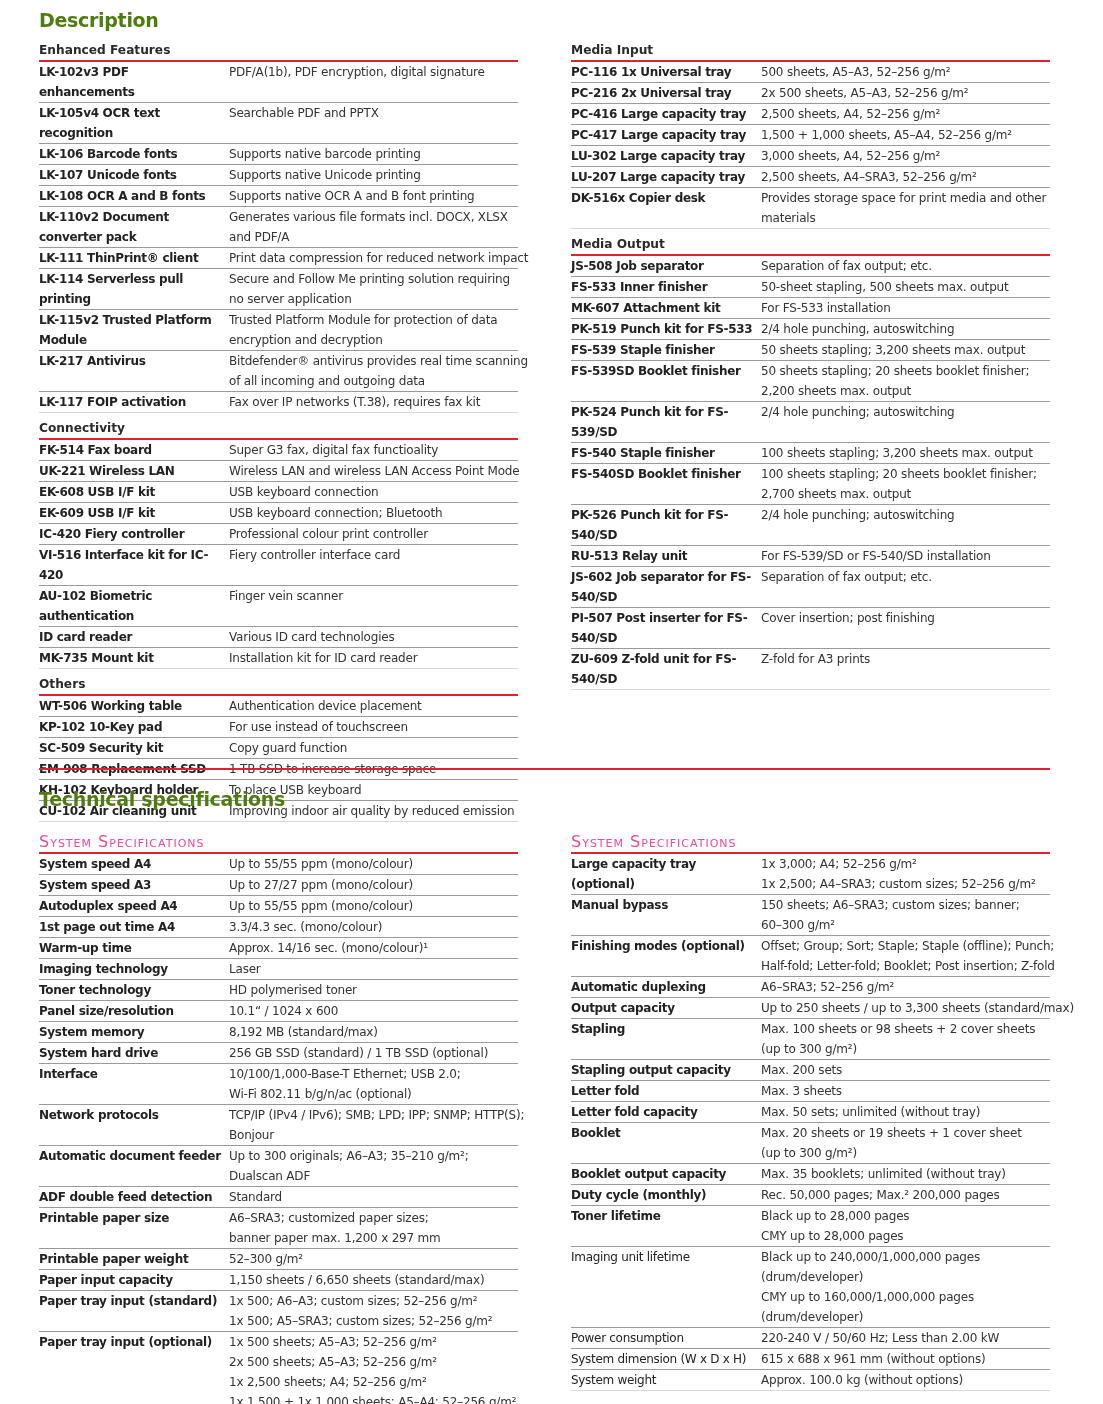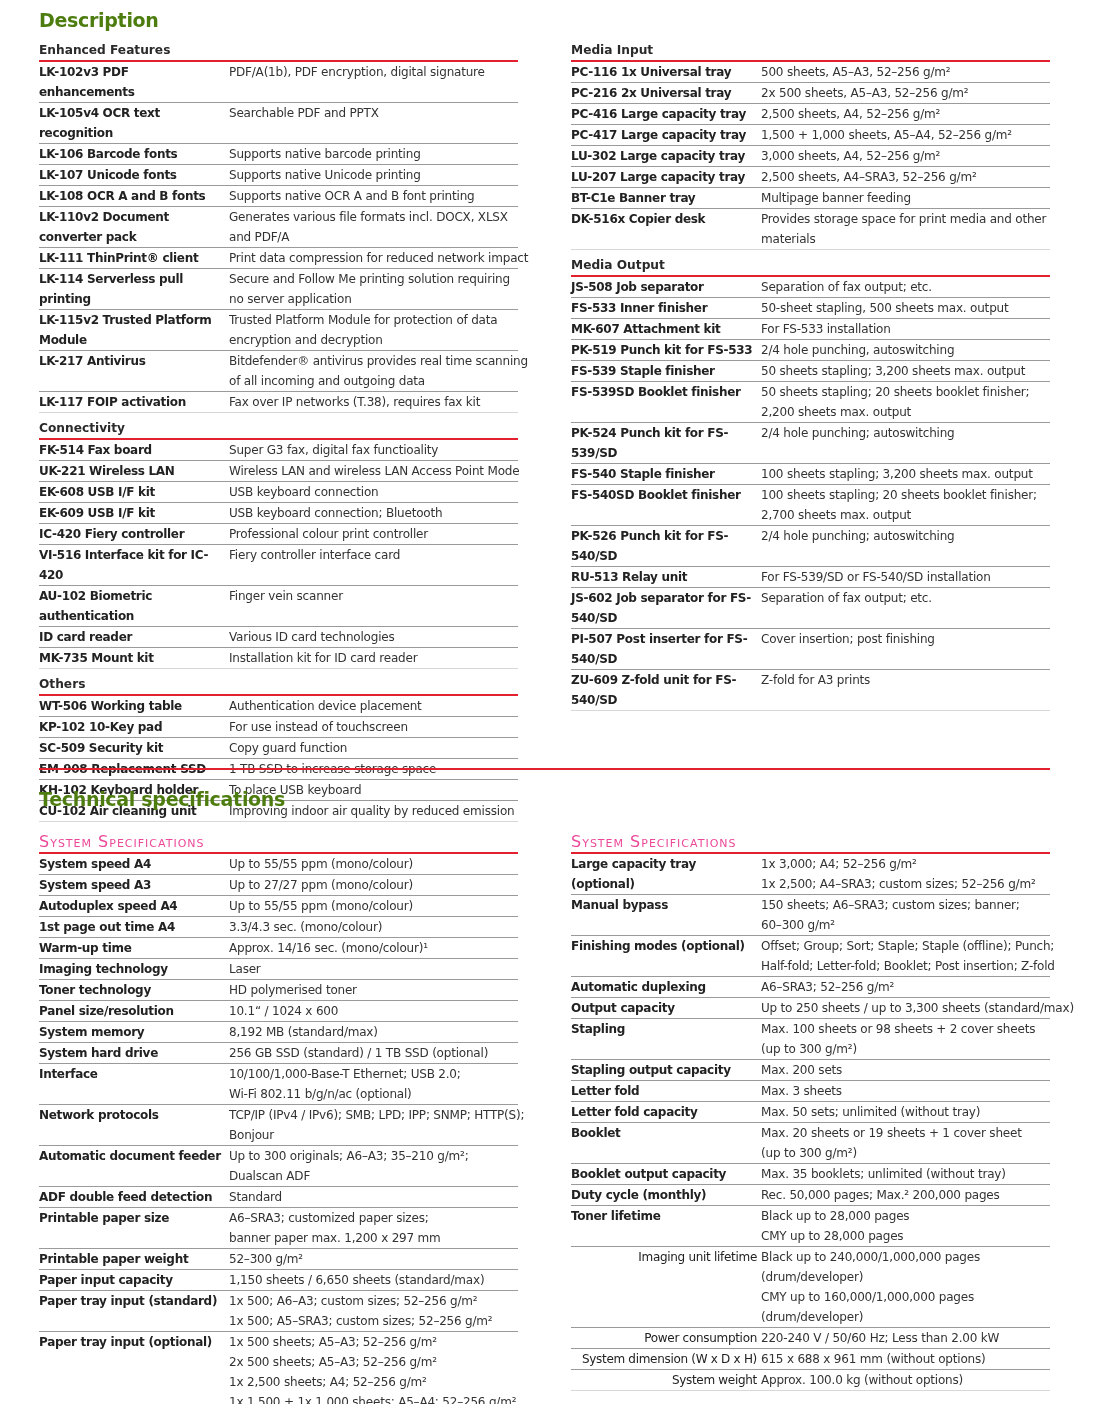--- a/index.html
+++ b/index.html
@@ -18,21 +18,21 @@
     border-bottom: 2px solid #e2212e; padding-bottom: 0px;
   }
   .group-title.caps {
     font-variant: small-caps; font-weight: normal; font-size: 16px; letter-spacing: 1px;
     color: #ec4899; line-height: 20px;
   }
   .row {
     display: flex; border-bottom: 1px solid #9a9a9a; font-size: 12px; line-height: 20px;
   }
   .row .k { width: 186px; flex: none; font-weight: bold; color: #222; padding-right: 4px; letter-spacing: -0.3px; }
-  .row .k.plain { font-weight: normal; text-align: right; }
+  .row .k.plain { font-weight: normal; }
   .row .v { flex: 1; color: #333; letter-spacing: -0.2px; }
   .row .v div { white-space: nowrap; }
   .row.last { border-bottom: 1px solid #d8d8d8; }
   .divider { position: absolute; left: 39px; top: 768px; width: 1011px; height: 2px; background: #e2212e; }
 </style>
 </head>
 <body>
 
 <div class="h1" style="left:39px; top:9px;">Description</div>
 
@@ -239,26 +239,20 @@
         <div class="v">
           <div>3,000 sheets, A4, 52–256 g/m²</div>
         </div>
       </div>
       <div class="row">
         <div class="k">LU-207 Large capacity tray</div>
         <div class="v">
           <div>2,500 sheets, A4–SRA3, 52–256 g/m²</div>
         </div>
       </div>
-      <div class="row">
-        <div class="k">BT-C1e Banner tray</div>
-        <div class="v">
-          <div>Multipage banner feeding</div>
-        </div>
-      </div>
       <div class="row last">
         <div class="k">DK-516x Copier desk</div>
         <div class="v">
           <div>Provides storage space for print media and other</div>
           <div>materials</div>
         </div>
       </div>
     </div>
     <div class="group">
       <div class="group-title">Media Output</div>

